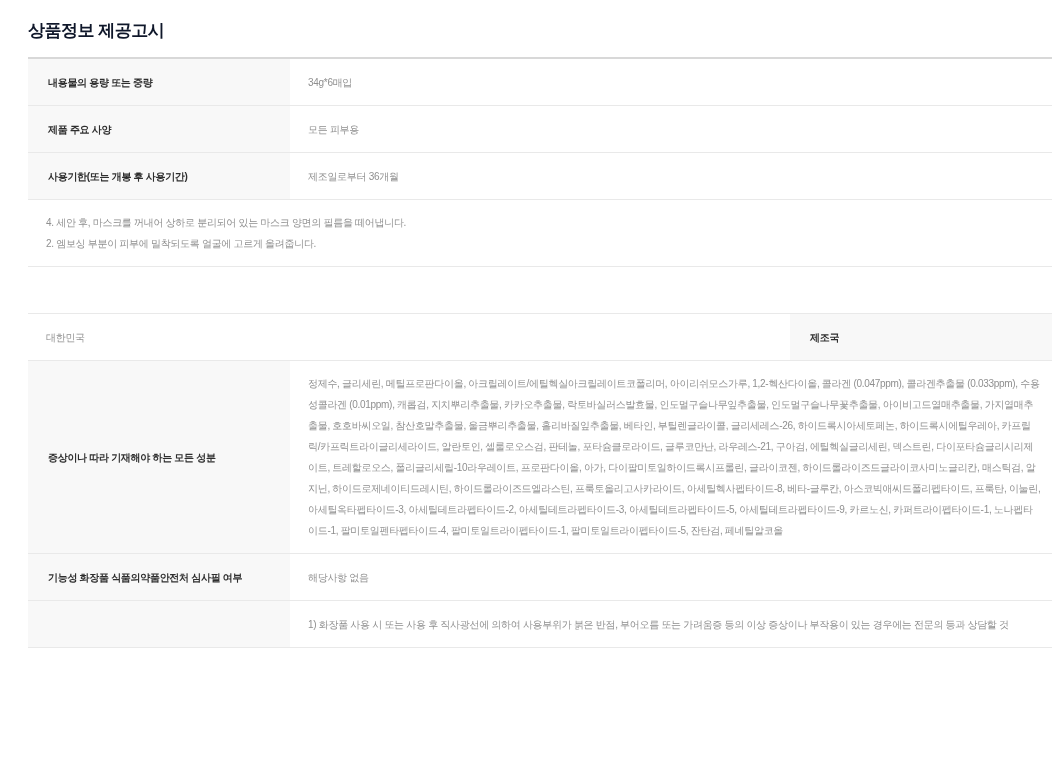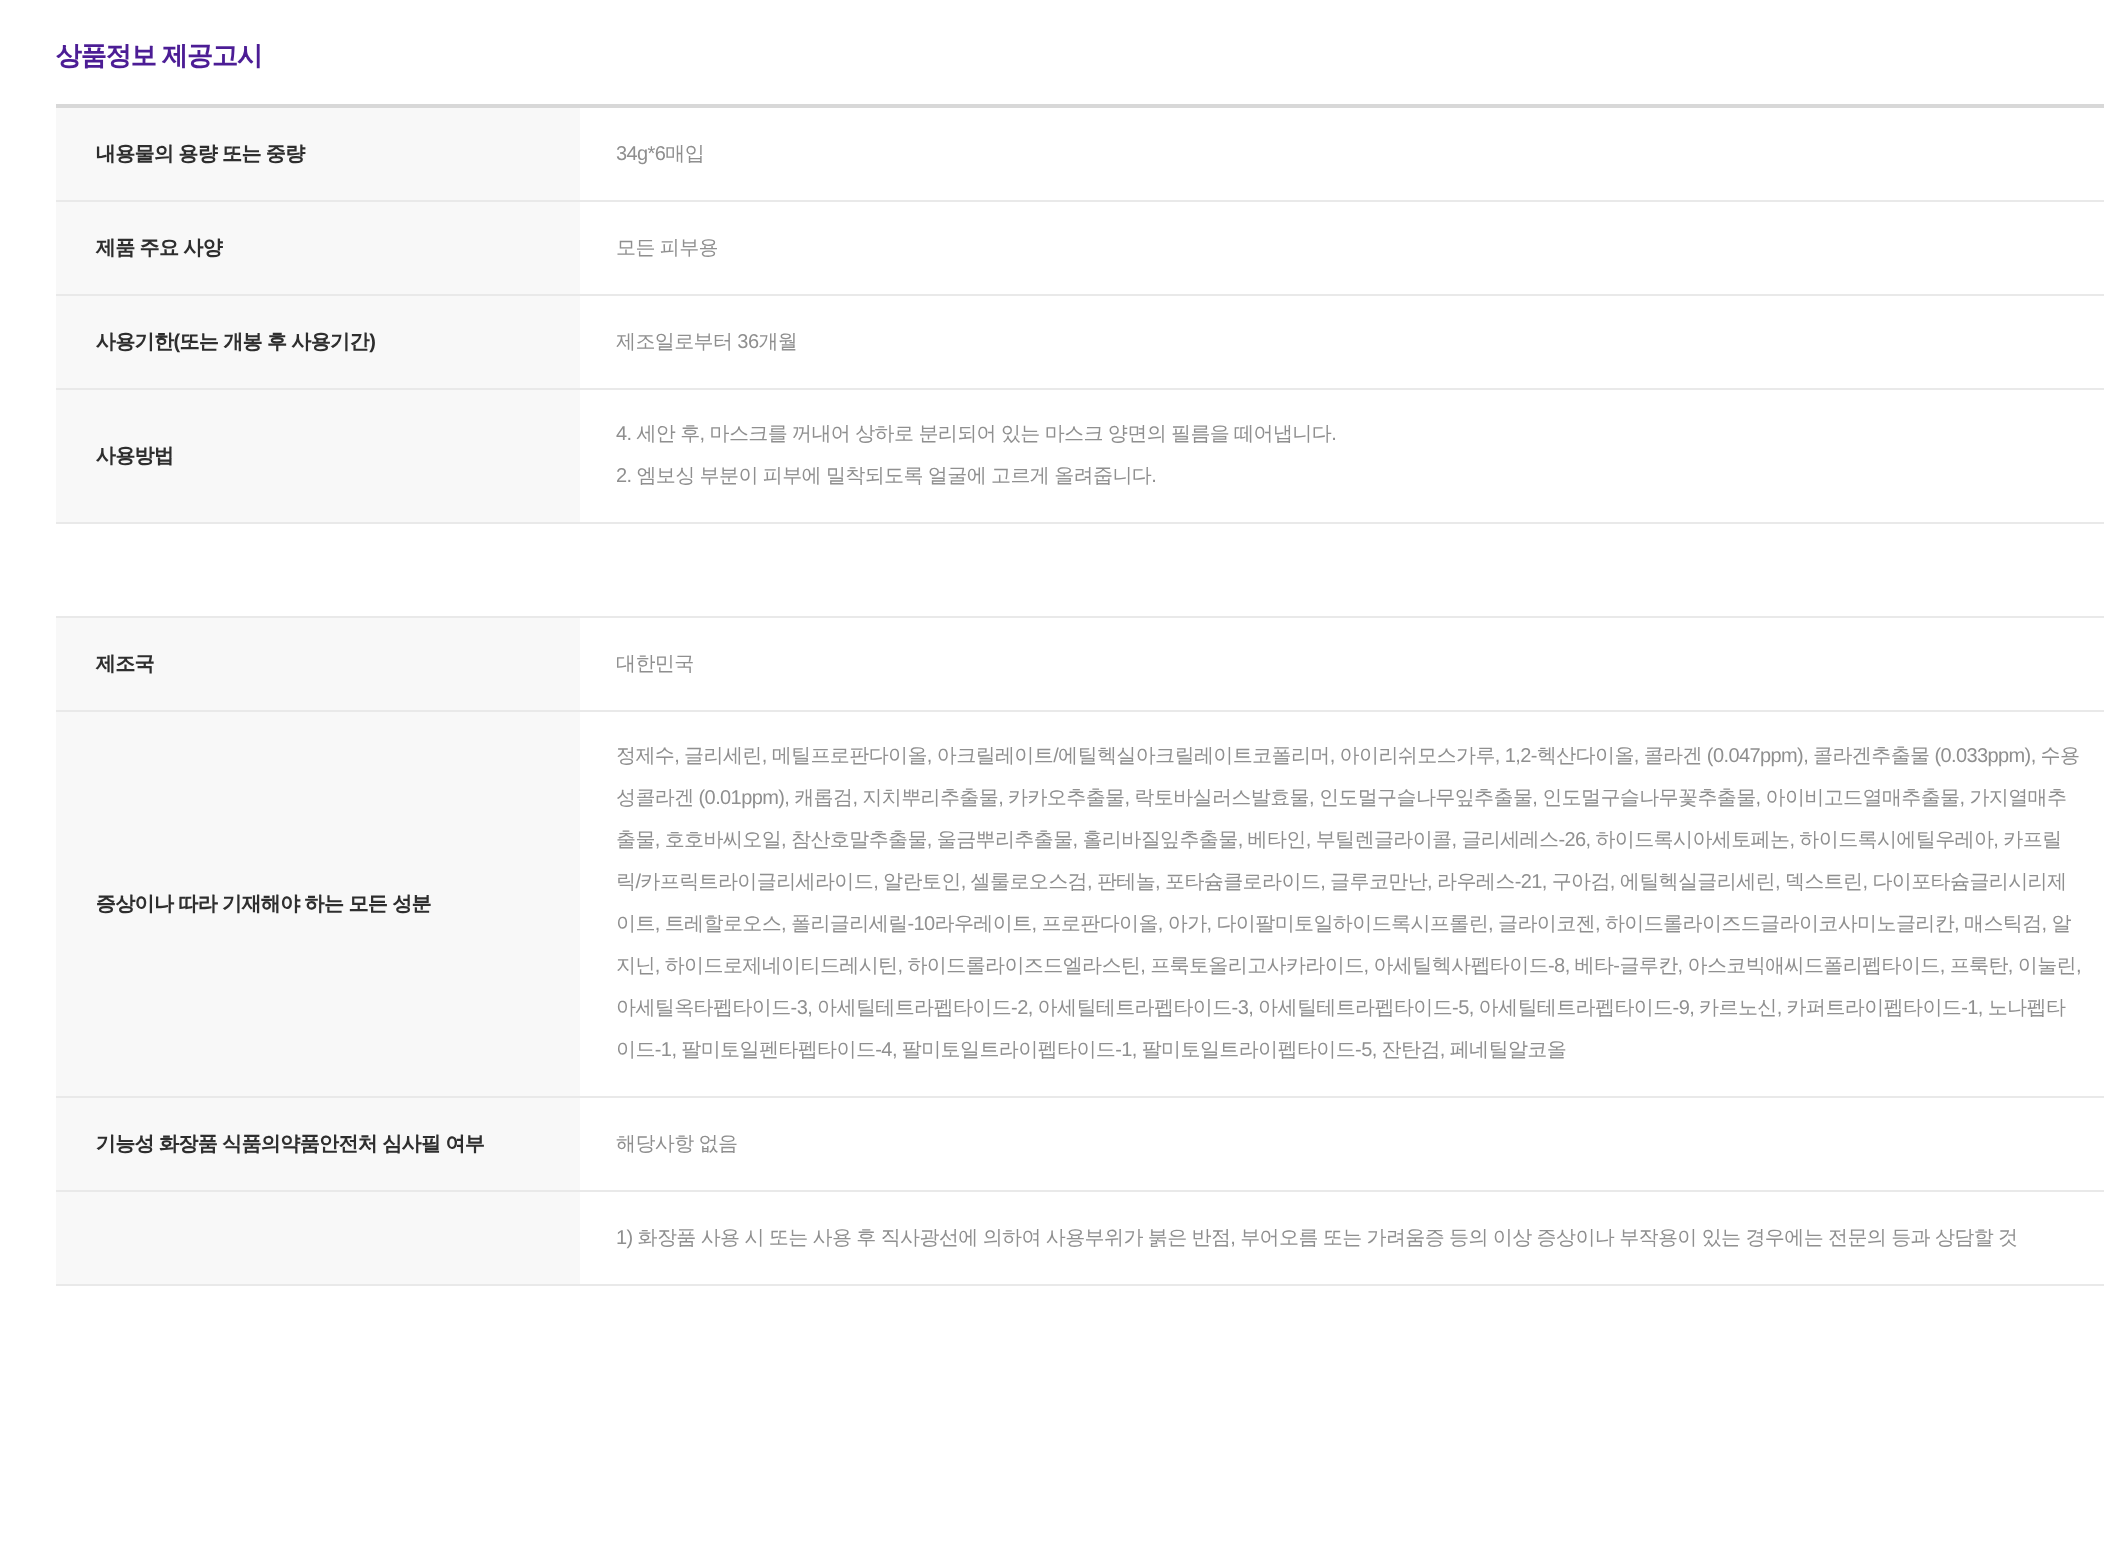--- a/index.html
+++ b/index.html
@@ -11,24 +11,24 @@
   }
   .page {
     width: 1064px;
     min-height: 784px;
     box-sizing: border-box;
     padding: 0 12px 6px 28px;
   }
   .section-title {
     margin: 0;
     padding: 19px 0 15px 0;
-    font-size: 13px;
+    font-size: 17px;
     font-weight: 700;
     letter-spacing: -0.5px;
-    color: #4c1d95;
+    color: #0f172a;
   }
   .info-table {
     width: 1024px;
     border-top: 2px solid #d8d8d8;
   }
   .info-row {
     display: flex;
     align-items: stretch;
     border-bottom: 1px solid #e9e9e9;
     min-height: 46px;
@@ -89,39 +89,36 @@
   <div class="info-row">
     <div class="cell label-cell">
           <p class="label-line">사용기한(또는 개봉 후 사용기간)</p>
         </div>
     <div class="cell value-cell">
           <p class="value-line">제조일로부터 36개월</p>
         </div>
   </div>
 
   <div class="info-row">
-    <div class="cell label-cell">
-          <p class="label-line">사용방법</p>
-        </div>
     <div class="cell value-cell">
           <p class="value-line">4. 세안 후, 마스크를 꺼내어 상하로 분리되어 있는 마스크 양면의 필름을 떼어냅니다.</p>
           <p class="value-line">2. 엠보싱 부분이 피부에 밀착되도록 얼굴에 고르게 올려줍니다.</p>
         </div>
   </div>
 
   <div class="info-row">
     <div class="cell value-cell"></div>
   </div>
 
   <div class="info-row">
+    <div class="cell value-cell">
+          <p class="value-line">대한민국</p>
+        </div>
     <div class="cell label-cell">
           <p class="label-line">제조국</p>
-        </div>
-    <div class="cell value-cell">
-          <p class="value-line">대한민국</p>
         </div>
   </div>
 
   <div class="info-row">
     <div class="cell label-cell">
           <p class="label-line">증상이나 따라 기재해야 하는 모든 성분</p>
         </div>
     <div class="cell value-cell">
           <p class="value-line">정제수, 글리세린, 메틸프로판다이올, 아크릴레이트/에틸헥실아크릴레이트코폴리머, 아이리쉬모스가루, 1,2-헥산다이올, 콜라겐 (0.047ppm), 콜라겐추출물 (0.033ppm), 수용성콜라겐 (0.01ppm), 캐롭검, 지치뿌리추출물, 카카오추출물, 락토바실러스발효물, 인도멀구슬나무잎추출물, 인도멀구슬나무꽃추출물, 아이비고드열매추출물, 가지열매추출물, 호호바씨오일, 참산호말추출물, 울금뿌리추출물, 홀리바질잎추출물, 베타인, 부틸렌글라이콜, 글리세레스-26, 하이드록시아세토페논, 하이드록시에틸우레아, 카프릴릭/카프릭트라이글리세라이드, 알란토인, 셀룰로오스검, 판테놀, 포타슘클로라이드, 글루코만난, 라우레스-21, 구아검, 에틸헥실글리세린, 덱스트린, 다이포타슘글리시리제이트, 트레할로오스, 폴리글리세릴-10라우레이트, 프로판다이올, 아가, 다이팔미토일하이드록시프롤린, 글라이코젠, 하이드롤라이즈드글라이코사미노글리칸, 매스틱검, 알지닌, 하이드로제네이티드레시틴, 하이드롤라이즈드엘라스틴, 프룩토올리고사카라이드, 아세틸헥사펩타이드-8, 베타-글루칸, 아스코빅애씨드폴리펩타이드, 프룩탄, 이눌린, 아세틸옥타펩타이드-3, 아세틸테트라펩타이드-2, 아세틸테트라펩타이드-3, 아세틸테트라펩타이드-5, 아세틸테트라펩타이드-9, 카르노신, 카퍼트라이펩타이드-1, 노나펩타이드-1, 팔미토일펜타펩타이드-4, 팔미토일트라이펩타이드-1, 팔미토일트라이펩타이드-5, 잔탄검, 페네틸알코올</p>
         </div>

